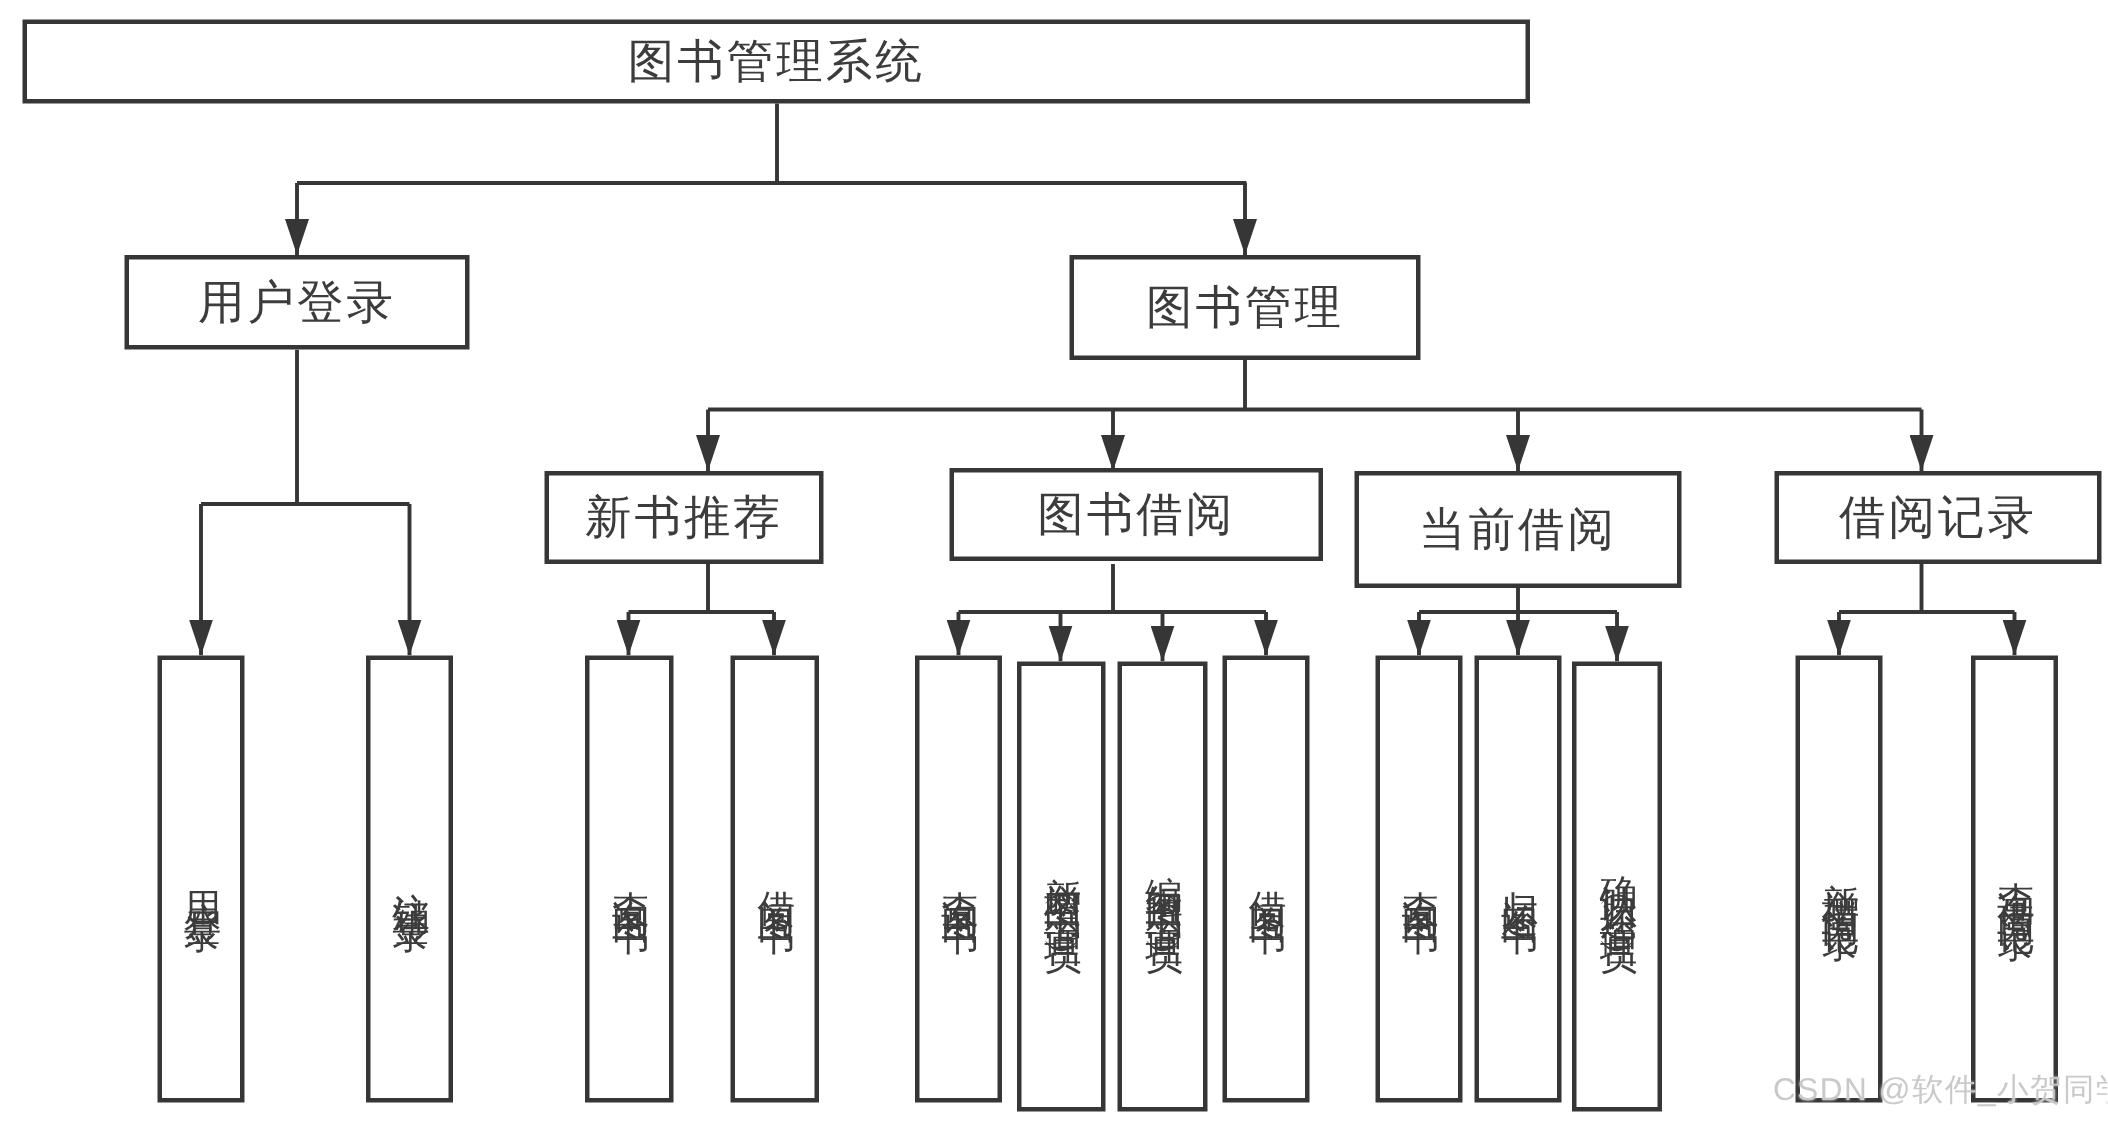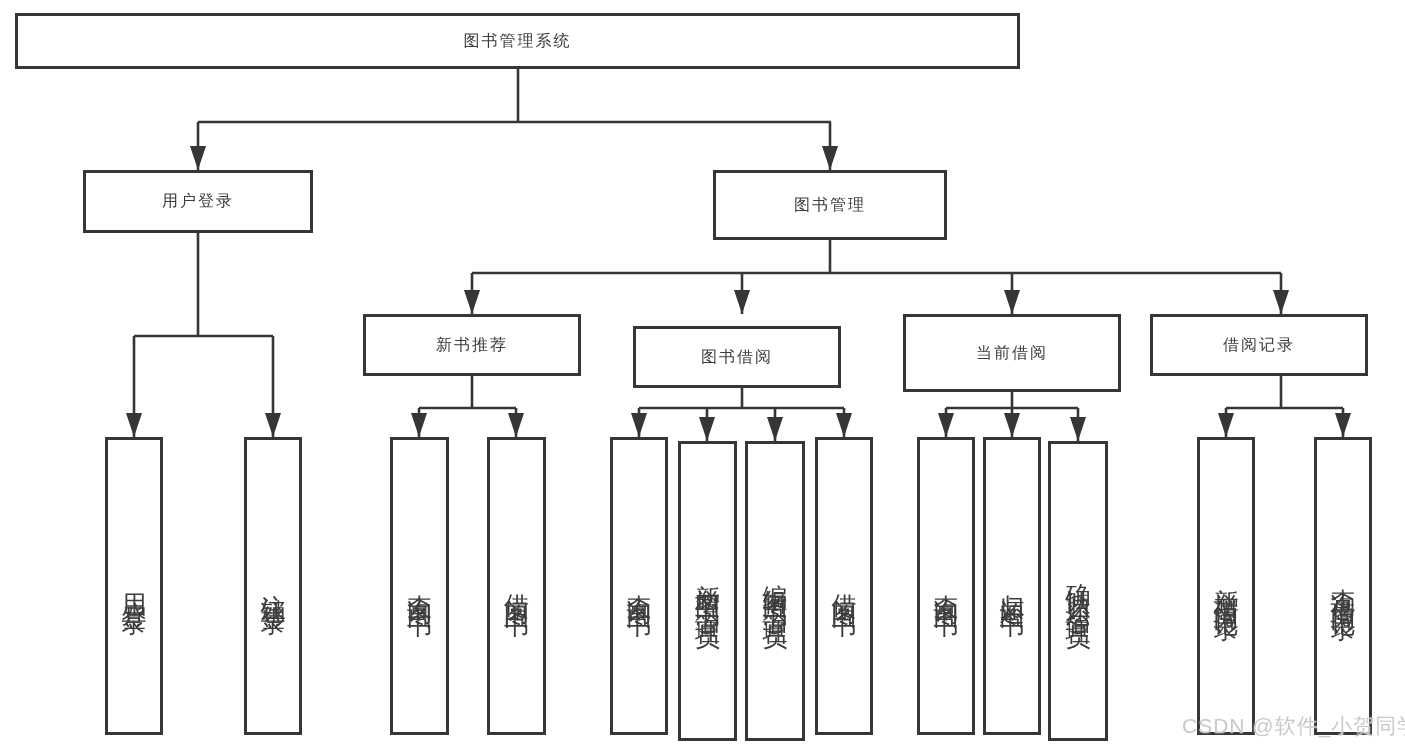--- a/index.html
+++ b/index.html
@@ -19,21 +19,21 @@
     box-sizing:border-box;
     border:3px solid #363636;
     background:#ffffff;
     color:#3c3c3c;
     display:flex;
     align-items:center;
     justify-content:center;
     z-index:2;
   }
   .hnode{
-    font-size:16px;
+    font-size:31px;
     letter-spacing:2px;
     white-space:nowrap;
     text-align:right;
   }
   .vnode{
     writing-mode:vertical-rl;
     text-orientation:mixed;
     font-size:25px;
     letter-spacing:6px;
     line-height:1;
@@ -102,24 +102,24 @@
       <line x1="1226" y1="408" x2="1226" y2="437" marker-end="url(#arr)"></line>
       <line x1="1343" y1="408" x2="1343" y2="437" marker-end="url(#arr)"></line>
     </g>
   </svg>
 
   <div class="node hnode" style="left:15px;top:13px;width:1005px;height:56px">图书管理系统</div>
 
   <div class="node hnode" style="left:83px;top:170px;width:230px;height:63px">用户登录</div>
   <div class="node hnode" style="left:713px;top:170px;width:234px;height:70px">图书管理</div>
 
-  <div class="node hnode" style="left:363px;top:314px;width:218px;height:62px">新书推荐</div>
-  <div class="node hnode" style="left:633px;top:326px;width:208px;height:62px">图书借阅</div>
+  <div class="node hnode" style="left:363px;top:314px;width:186px;height:62px">新书推荐</div>
+  <div class="node hnode" style="left:633px;top:312px;width:249px;height:62px">图书借阅</div>
   <div class="node hnode" style="left:903px;top:314px;width:218px;height:78px">当前借阅</div>
-  <div class="node hnode" style="left:1150px;top:314px;width:218px;height:62px">借阅记录</div>
+  <div class="node hnode" style="left:1183px;top:314px;width:218px;height:62px">借阅记录</div>
 
   <div class="node vnode" style="left:105px;top:437px;width:58px;height:298px">用户登录</div>
   <div class="node vnode" style="left:244px;top:437px;width:58px;height:298px">注销登录</div>
 
   <div class="node vnode" style="left:390px;top:437px;width:59px;height:298px">查询图书</div>
   <div class="node vnode" style="left:487px;top:437px;width:59px;height:298px">借阅图书</div>
 
   <div class="node vnode" style="left:610px;top:437px;width:58px;height:298px">查询图书</div>
   <div class="node vnode" style="left:678px;top:441px;width:59px;height:300px">新增图书（管理员）</div>
   <div class="node vnode" style="left:745px;top:441px;width:60px;height:300px">编辑图书（管理员）</div>

